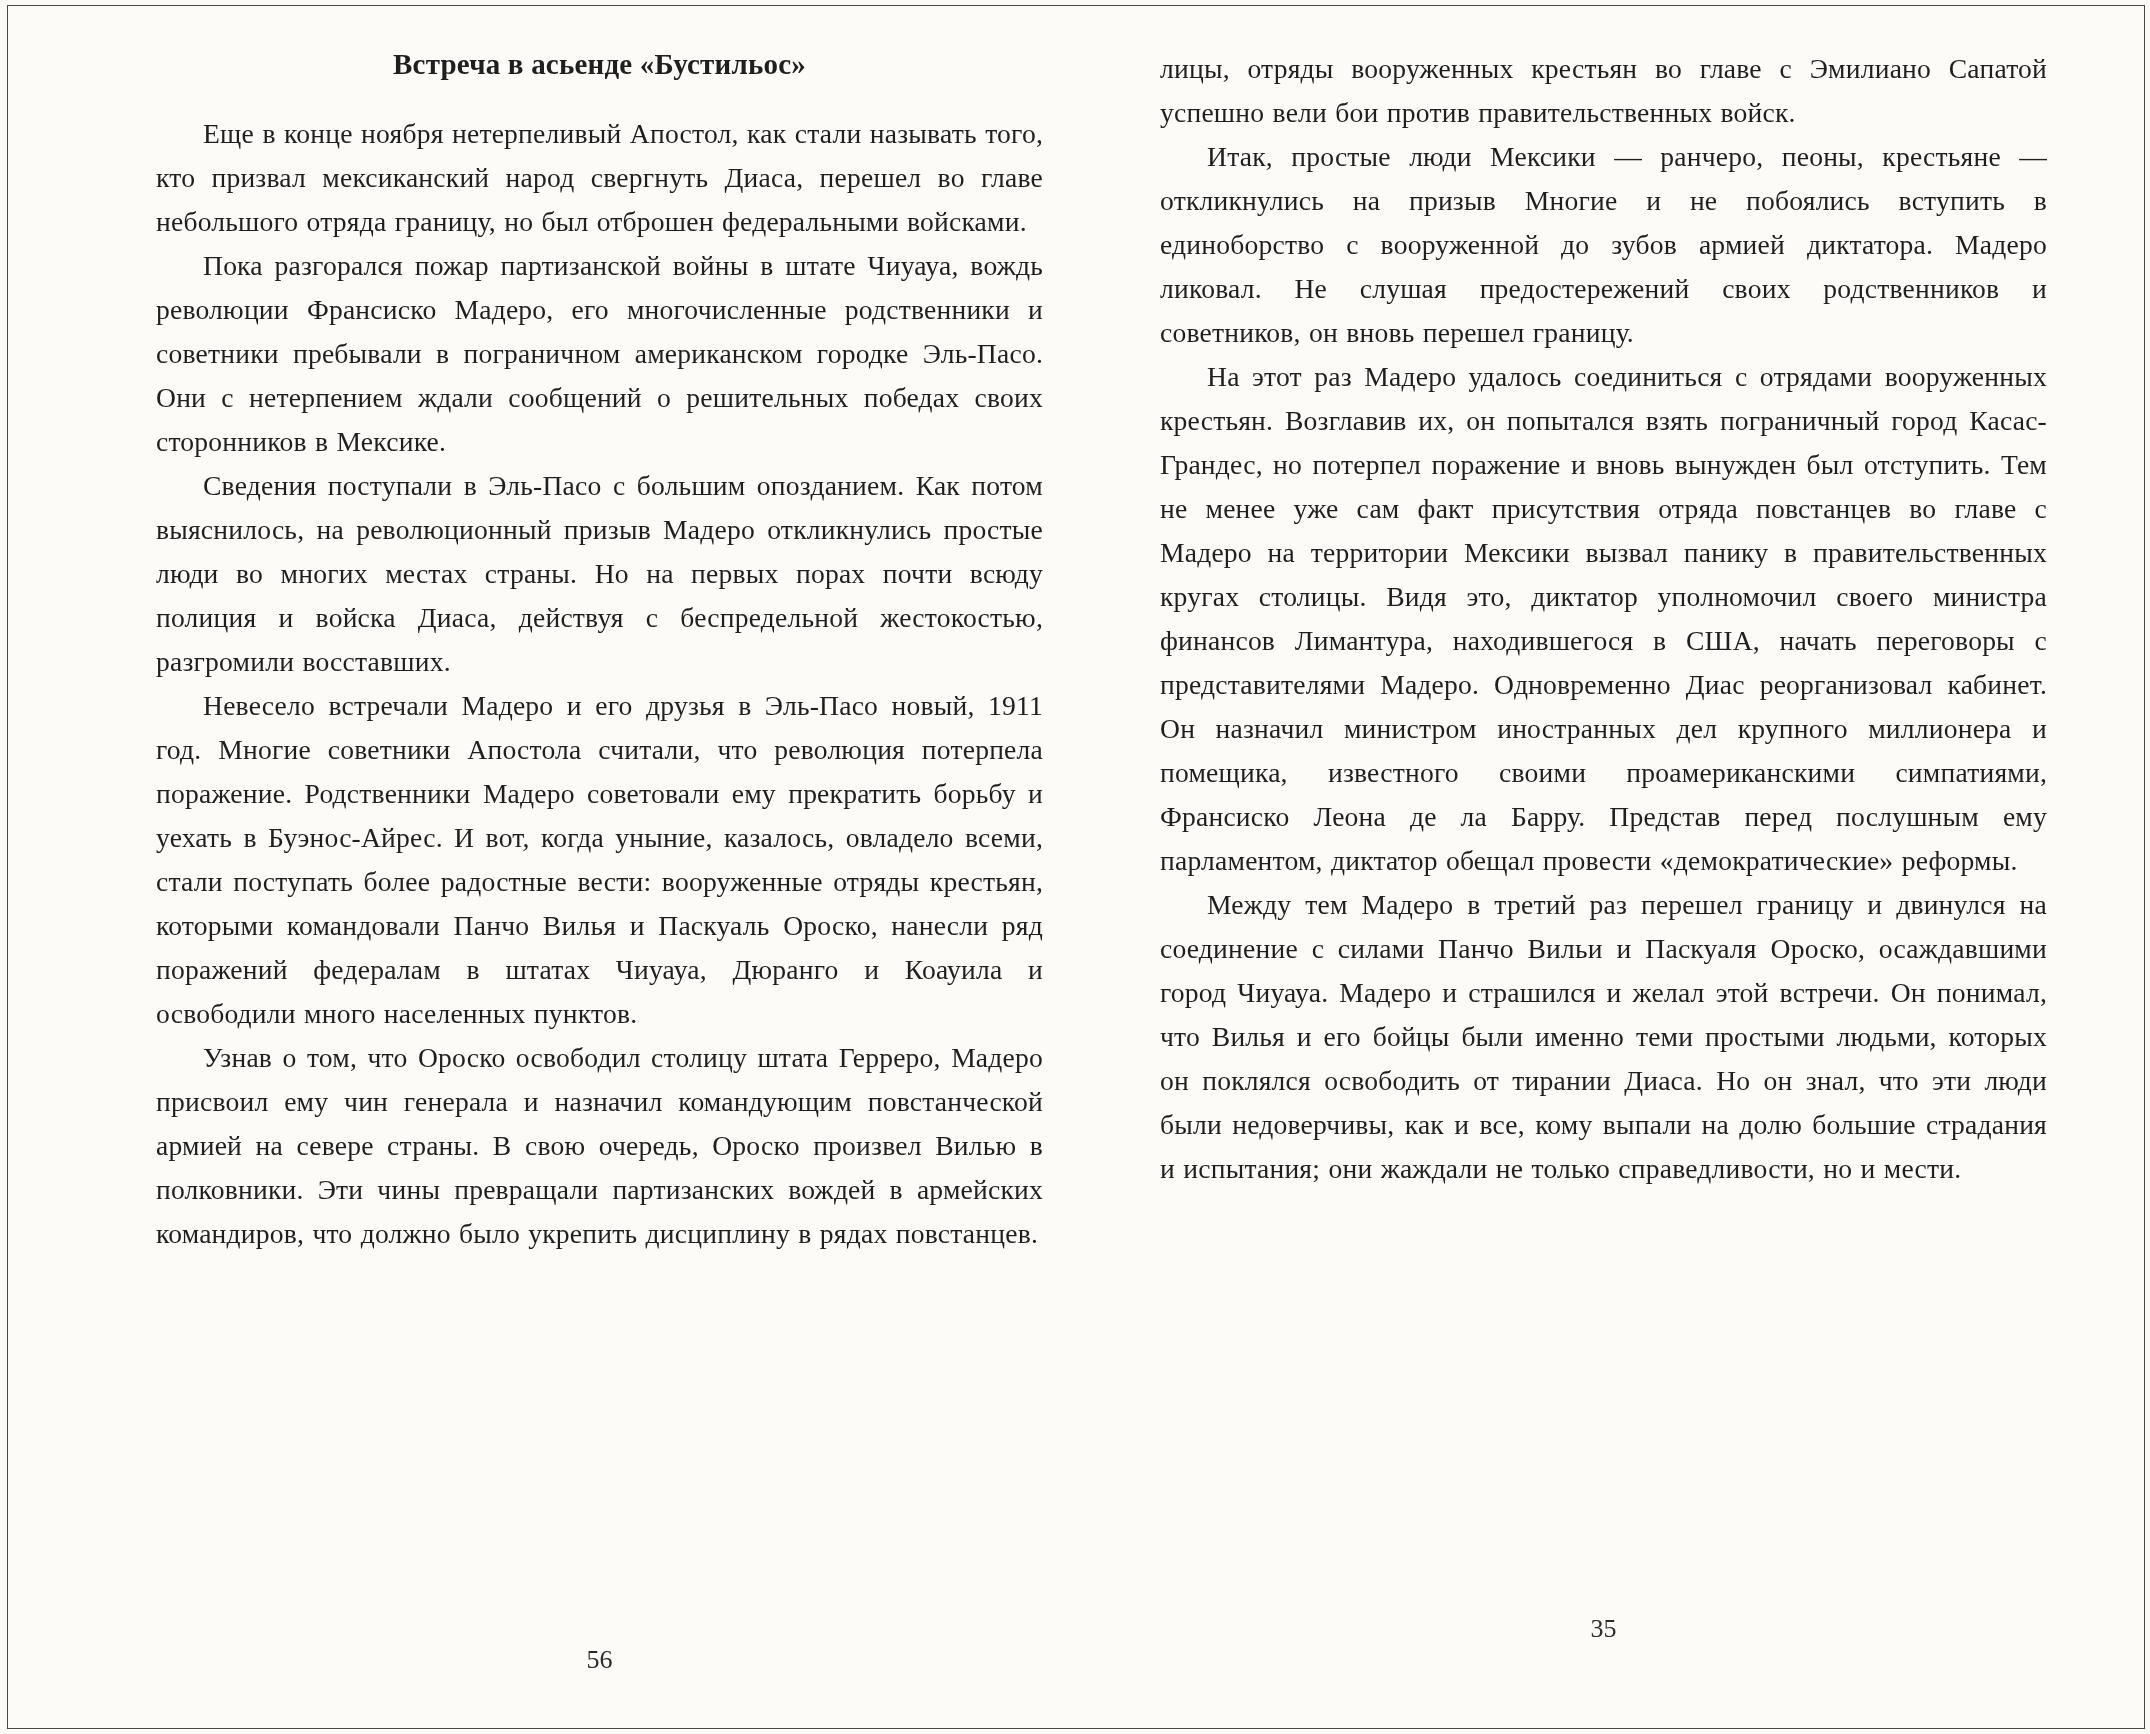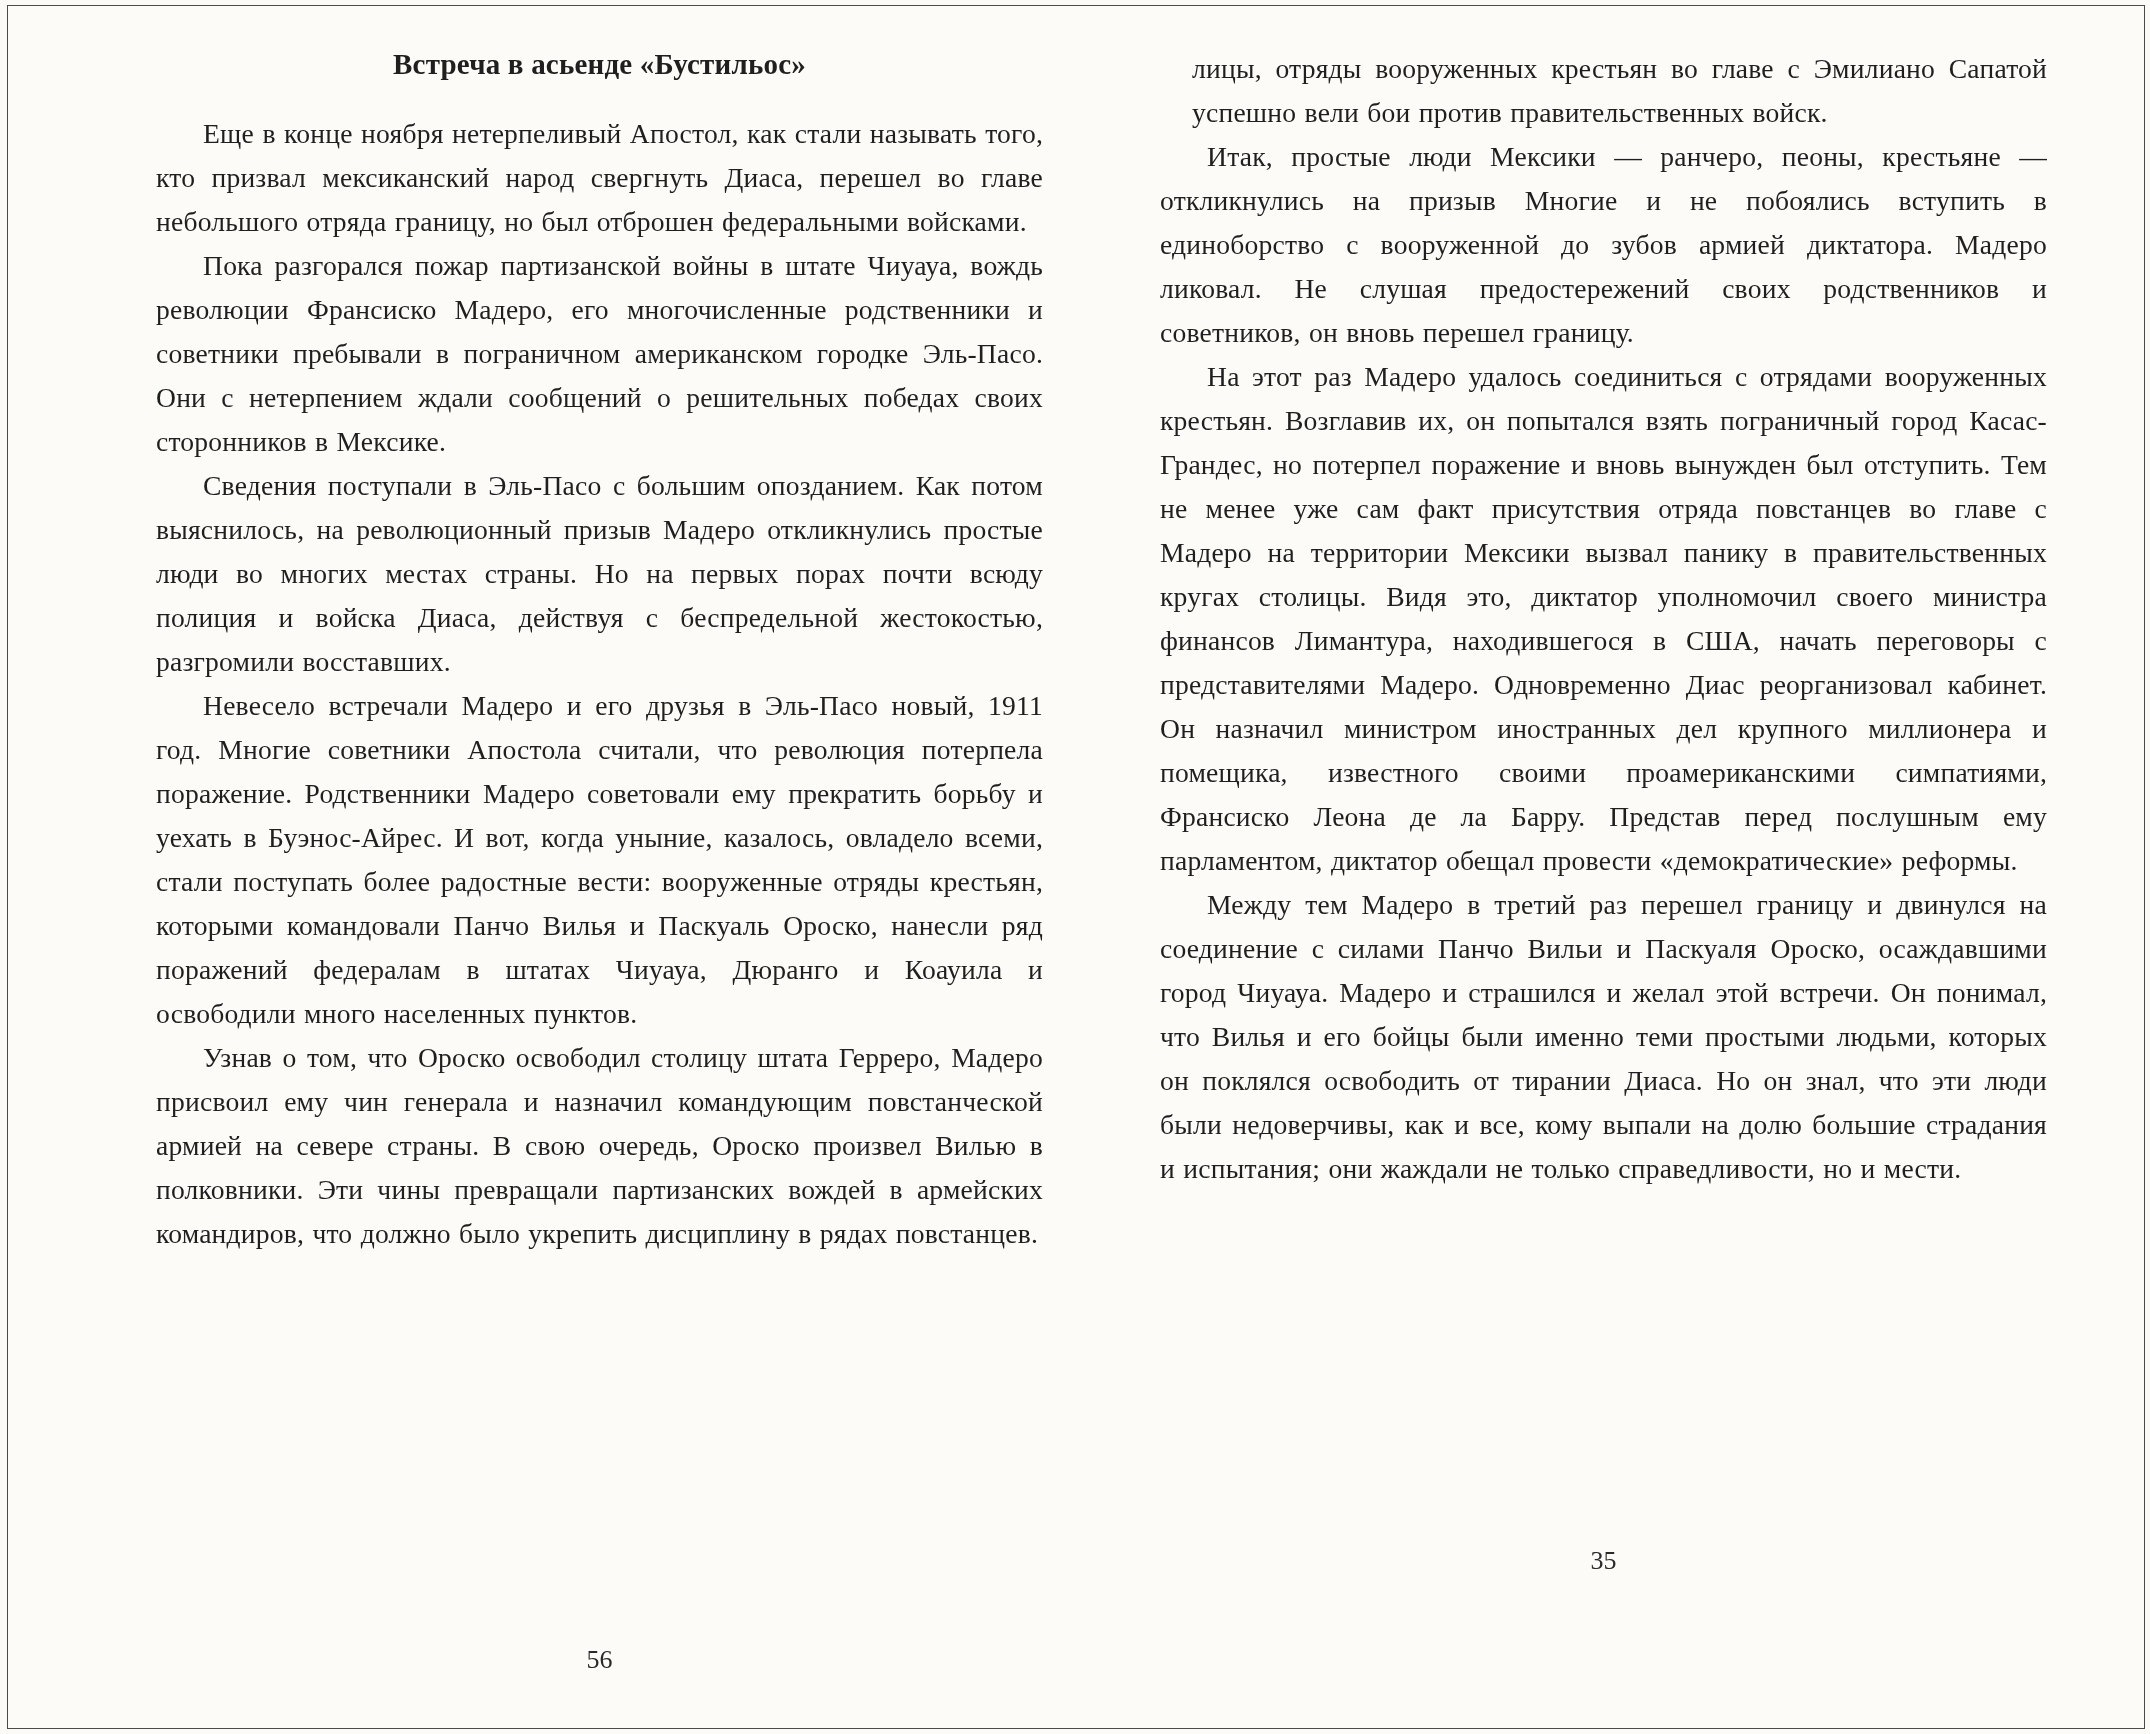--- a/index.html
+++ b/index.html
@@ -43,31 +43,30 @@
     margin: 0;
     font-size: 27.6px;
     line-height: 44px;
     text-align: justify;
     text-indent: 47px;
     letter-spacing: 0.2px;
     word-spacing: 1.2px;
   }
   .body-text p.no-indent {
     text-indent: 0;
-    margin-left: 32px;
   }
   .page-number {
     position: absolute;
     width: 887px;
     text-align: center;
     font-size: 26px;
     color: #2a2a2a;
   }
   .page-number.left  { left: 156px;  top: 1645px; }
-  .page-number.right { left: 1160px; top: 1546px; }
+  .page-number.right { left: 1160px; top: 1614px; }
 </style>
 </head>
 <body>
 
 <div class="scan-frame"></div>
 
 <div class="page-column left">
   <h1 class="chapter-title">Встреча в асьенде «Бустильос»</h1>
   <div class="body-text">
     <p>Еще в конце ноября нетерпеливый Апостол, как стали называть того, кто призвал мексиканский народ свергнуть Диаса, перешел во главе небольшого отряда границу, но был отброшен федеральными войсками.</p>

